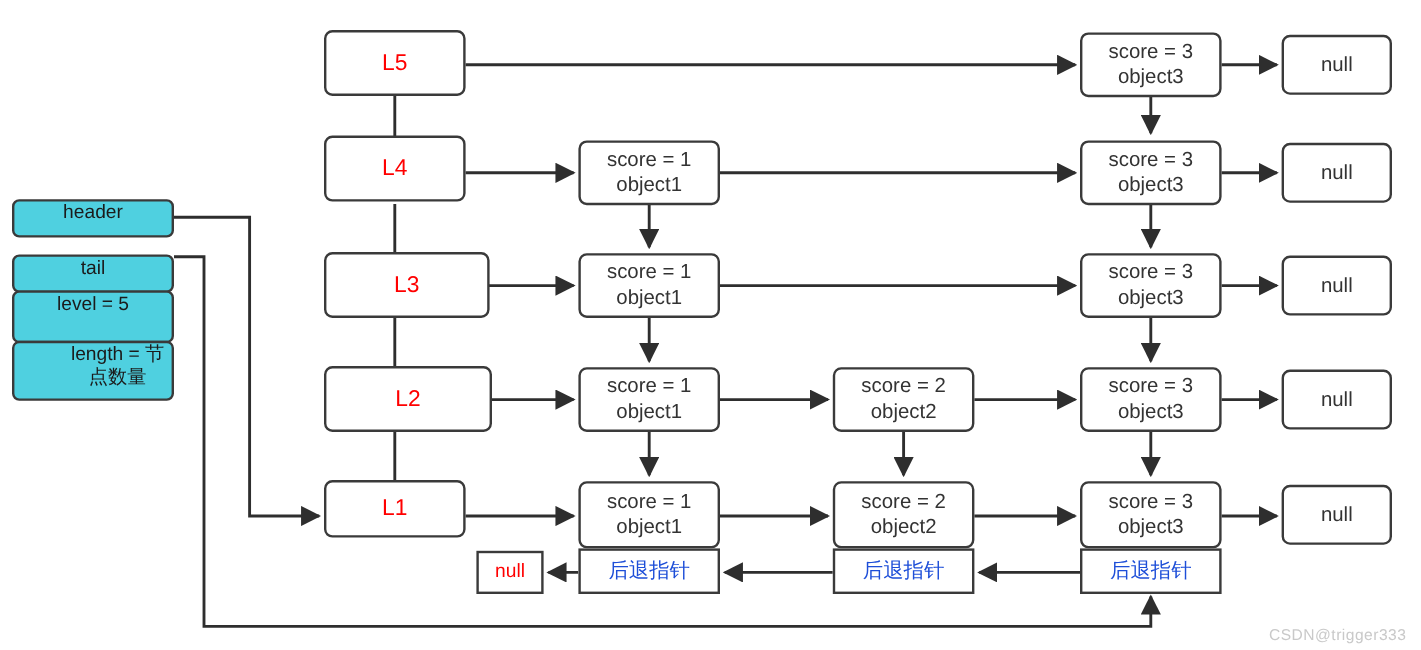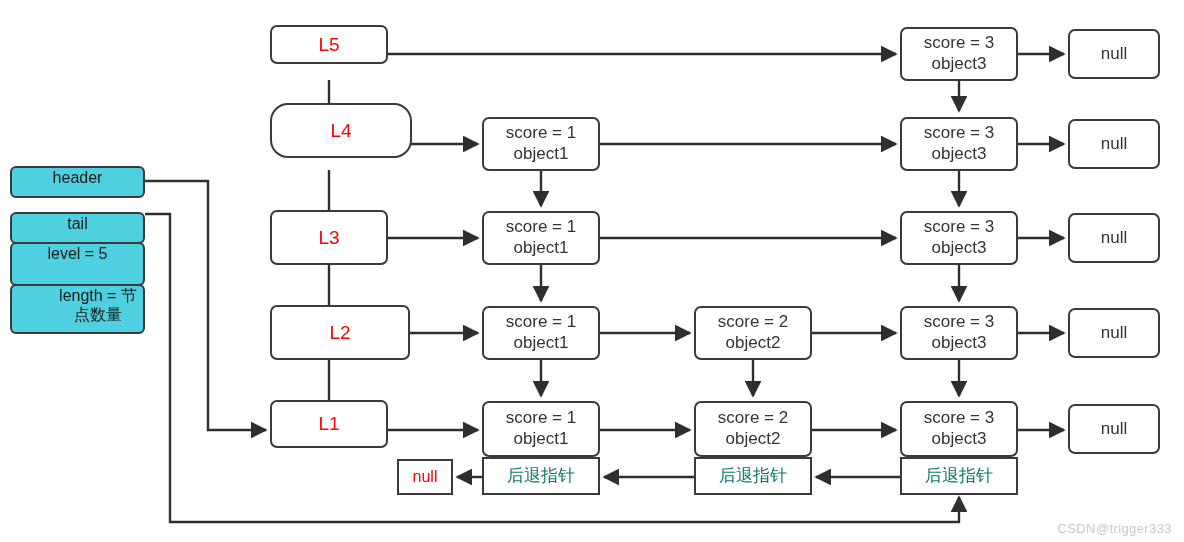--- a/index.html
+++ b/index.html
@@ -39,21 +39,21 @@
   .lvl-box { font-size: 19px; color: #ff0000; }
   .null-box { font-size: 17px; color: #333333; }
   .small-null {
     border-radius: 0;
     border-width: 2px;
     font-size: 16px;
     color: #ff0000;
   }
   .back-box {
     border-radius: 0;
-    color: #0f766e;
+    color: #1d4ed8;
     font-size: 17px;
   }
   .panel {
     position: absolute;
     left: 10px; top: 166px;
     width: 135px;
     z-index: 2;
   }
   .panel-cell {
     box-sizing: border-box;
@@ -151,27 +151,27 @@
       <span>tail</span>
     </div>
     <div class="panel-cell h3">
       <span>level = 5</span>
     </div>
     <div class="panel-cell h4">
       <span>length = 节点数量</span>
     </div>
   </div>
 
-  <div class="box lvl-box" style="left:270px; top:25px; width:118px; height:39px;">
+  <div class="box lvl-box" style="left:270px; top:25px; width:118px; height:55px;">
     <span>L5</span>
   </div>
-  <div class="box lvl-box" style="left:270px; top:103px; width:142px; height:55px;border-radius:18px;">
+  <div class="box lvl-box" style="left:270px; top:113px; width:118px; height:55px;">
     <span>L4</span>
   </div>
-  <div class="box lvl-box" style="left:270px; top:210px; width:118px; height:55px;">
+  <div class="box lvl-box" style="left:270px; top:210px; width:138px; height:55px;">
     <span>L3</span>
   </div>
   <div class="box lvl-box" style="left:270px; top:305px; width:140px; height:55px;">
     <span>L2</span>
   </div>
   <div class="box lvl-box" style="left:270px; top:400px; width:118px; height:48px;">
     <span>L1</span>
   </div>
 
   <div class="box" style="left:900px; top:27px; width:118px; height:54px;">

